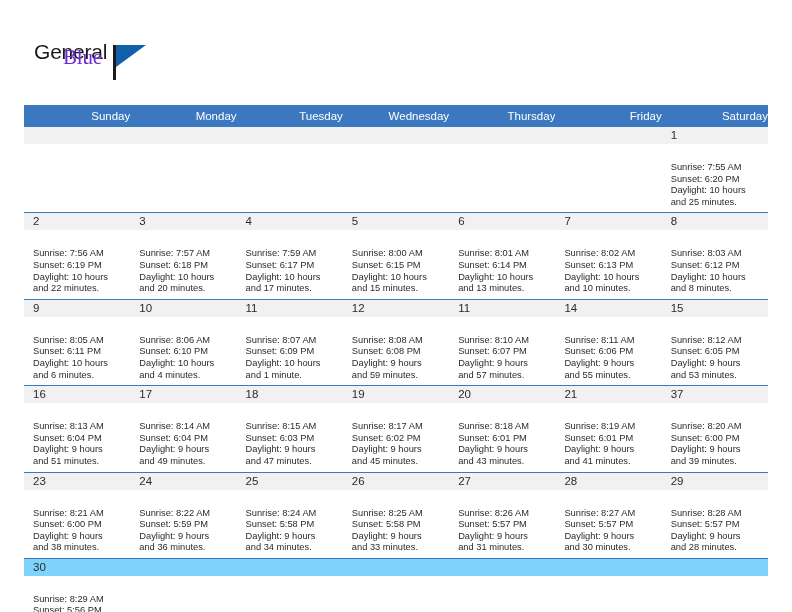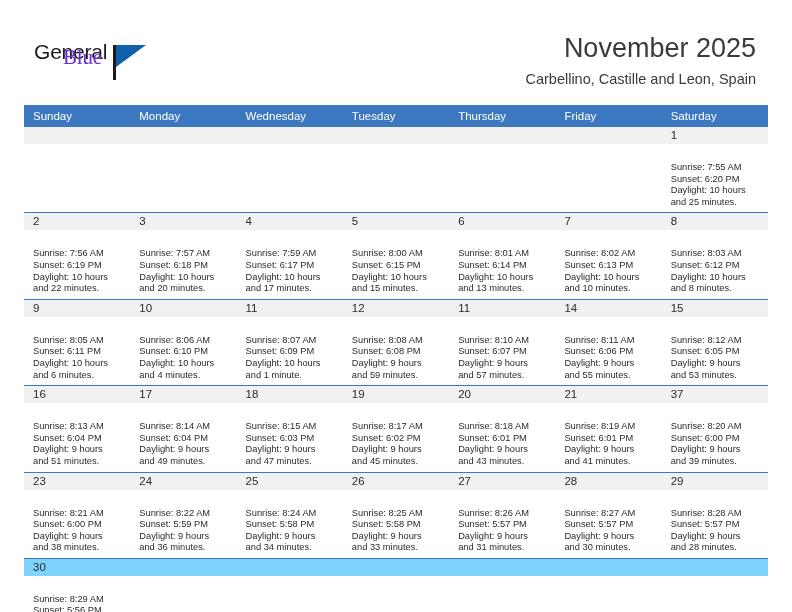--- a/index.html
+++ b/index.html
@@ -100,20 +100,21 @@
     position: absolute;
     left: 24px;
     top: 105px;
     width: 744px;
   }
 
   .weekdays {
     display: flex;
     background: #3b78bf;
     height: 22px;
+    text-align: right;
   }
   .weekday {
     flex: 1 1 0;
     color: #ffffff;
     font-size: 11.5px;
     line-height: 22px;
     padding-left: 9px;
     box-sizing: border-box;
     overflow: hidden;
     white-space: nowrap;
@@ -172,33 +173,29 @@
 
   <div class="top-header">
 
     <div class="logo">
       <span class="logo-general">General</span>
       <span class="logo-bar"></span>
       <span class="logo-triangle"></span>
       <span class="logo-blue">Blue</span>
     </div>
 
-    <div class="title-block">
-      <div class="cal-title">November 2025</div>
-      <div class="cal-subtitle">Carbellino, Castille and Leon, Spain</div>
-    </div>
 
   </div>
 
   <div class="calendar">
     <div class="weekdays">
         <div class="weekday">Sunday</div>
         <div class="weekday">Monday</div>
+        <div class="weekday">Tuesday</div>
         <div class="weekday">Wednesday</div>
-        <div class="weekday">Tuesday</div>
         <div class="weekday">Thursday</div>
         <div class="weekday">Friday</div>
         <div class="weekday">Saturday</div>
       </div>
     <div class="weeks">
         <div class="week">
           <div class="daycell empty">
             <div class="numstrip"></div>
             <div class="details">
               <div></div>

